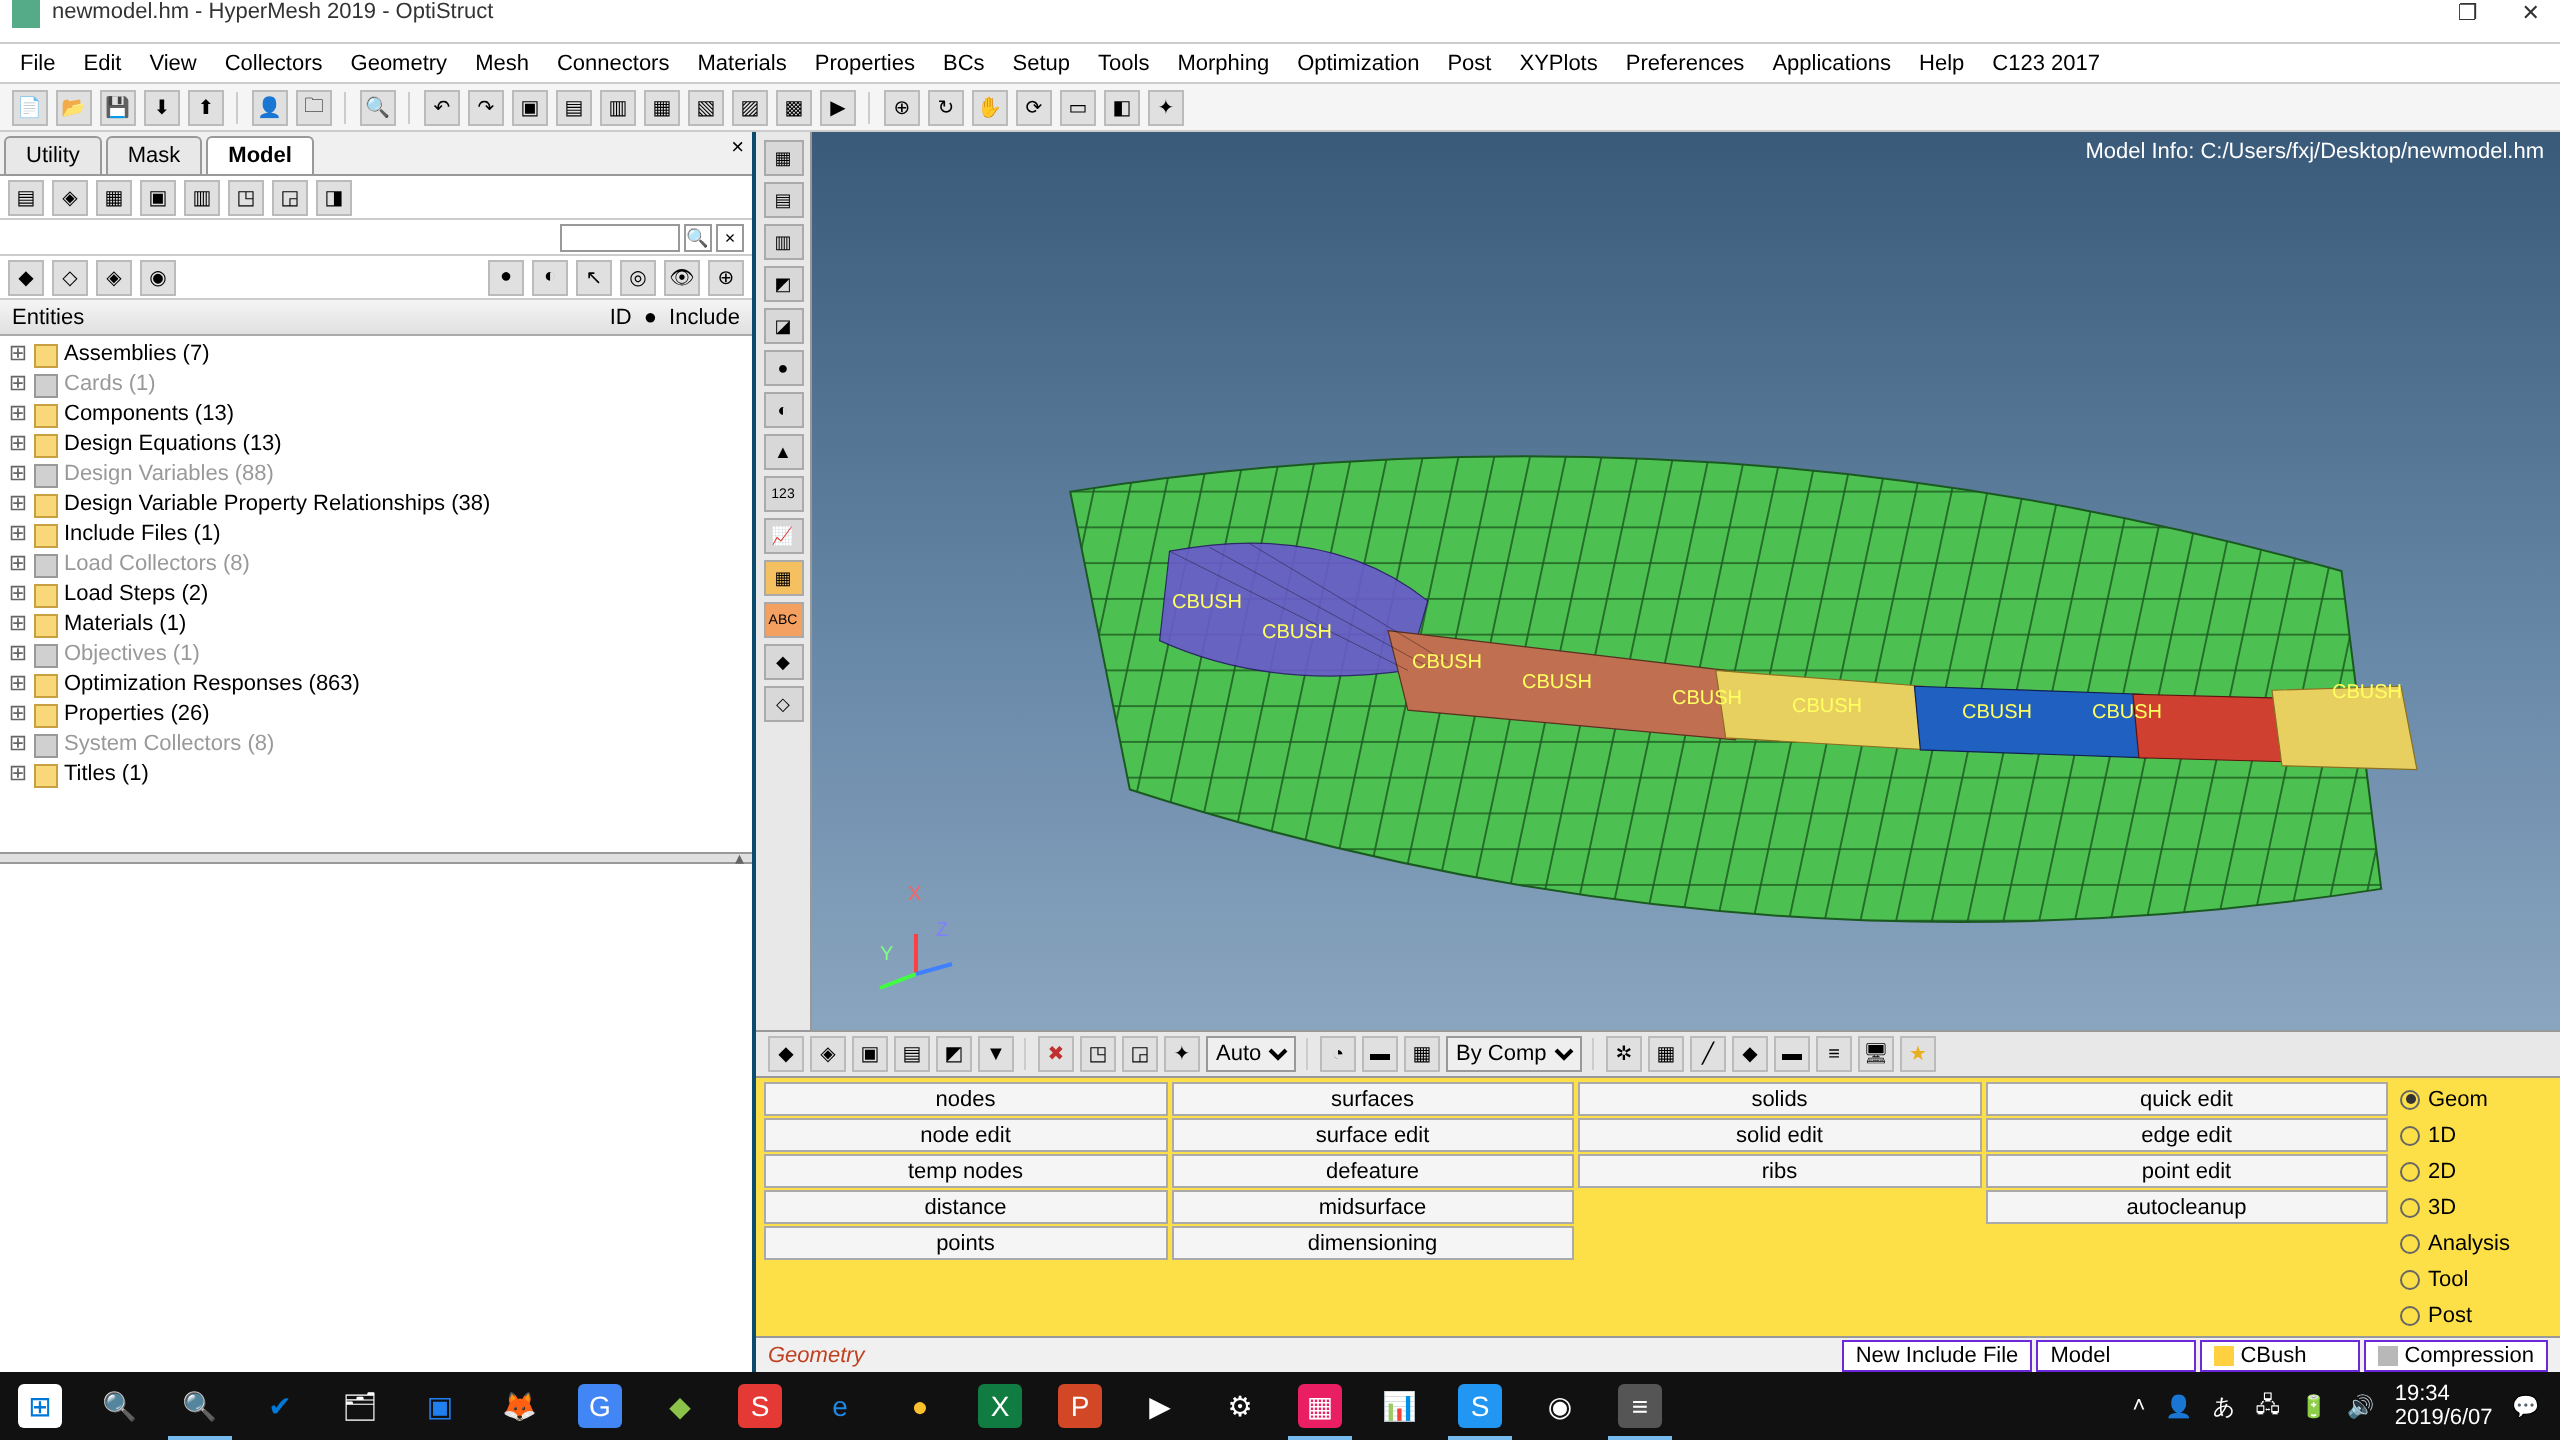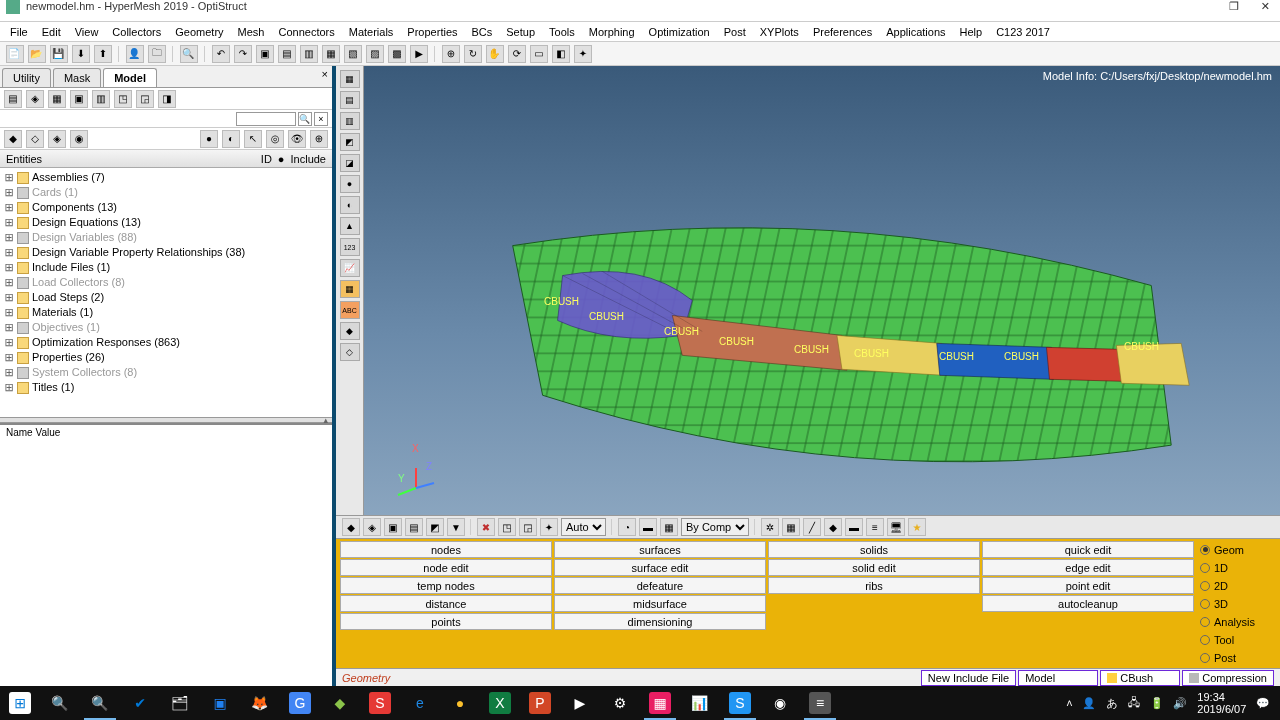--- a/index.html
+++ b/index.html
@@ -8,21 +8,21 @@
 .titlebar .icon { width: 14px; height: 14px; background: #5a8; margin-right: 6px; }
 .titlebar .title { flex: 1; color: #333; }
 .titlebar .winbtns { display: flex; gap: 14px; color: #333; }
 .winbtn { cursor: pointer; padding: 0 4px; }
 .menubar { height: 20px; background: #fff; display: flex; align-items: center; padding: 0 4px; gap: 2px; border-bottom: 1px solid #ccc; }
 .menubar span { padding: 2px 6px; cursor: pointer; }
 .toolbar1 { height: 24px; background: #f5f5f5; display: flex; align-items: center; padding: 0 6px; gap: 4px; border-bottom: 1px solid #ccc; }
 .tbtn { width: 18px; height: 18px; background: #e0e0e0; border: 1px solid #bbb; display: inline-flex; align-items: center; justify-content: center; font-size: 10px; cursor: pointer; }
 .tbsep { width: 2px; height: 16px; border-left: 1px solid #ccc; margin: 0 2px; }
 .main-area { flex: 1; display: flex; overflow: hidden; }
-.left-panel { width: 336px; background: #fff; display: flex; flex-direction: column; border-right: 4px solid #0c4a6e; position: relative; }
+.left-panel { width: 378px; background: #fff; display: flex; flex-direction: column; border-right: 2px solid #0c4a6e; position: relative; }
 .left-tabs { height: 22px; display: flex; align-items: flex-end; background: #f0f0f0; border-bottom: 1px solid #999; padding-left: 2px; position: relative; }
 .ltab { padding: 3px 10px; background: #e8e8e8; border: 1px solid #999; border-bottom: none; margin-right: 2px; border-radius: 3px 3px 0 0; cursor: pointer; }
 .ltab.active { background: #fff; font-weight: bold; }
 .closex { position: absolute; right: 4px; top: 2px; cursor: pointer; }
 .left-icons { height: 22px; display: flex; align-items: center; padding: 0 4px; gap: 4px; border-bottom: 1px solid #ccc; }
 .search-row { height: 18px; display: flex; align-items: center; padding: 0 4px; justify-content: flex-end; gap: 2px; border-bottom: 1px solid #ccc; }
 .search-row input { width: 60px; height: 14px; border: 1px solid #999; font-size: 10px; }
 .search-row .sbtn { width: 14px; height: 14px; border: 1px solid #999; display: flex; align-items: center; justify-content: center; cursor: pointer; font-size: 9px; }
 .left-icons2 { height: 22px; display: flex; align-items: center; padding: 0 4px; gap: 4px; border-bottom: 1px solid #ccc; justify-content: space-between; }
 .tree-header { height: 18px; background: linear-gradient(#f5f5f5,#e0e0e0); display: flex; align-items: center; padding: 0 6px; border-bottom: 1px solid #aaa; font-size: 10px; justify-content: space-between; }
@@ -44,21 +44,21 @@
 .viewport { flex: 1; background: linear-gradient(#3a5a7a 0%, #6a8aaa 60%, #8aa5bf 100%); position: relative; overflow: hidden; }
 .model-info { position: absolute; top: 4px; right: 8px; color: #fff; font-size: 11px; }
 .mesh-svg { position: absolute; inset: 0; width: 100%; height: 100%; }
 .cbush-label { position: absolute; color: #ffff60; font-size: 10px; font-family: sans-serif; }
 .axis { position: absolute; left: 42px; bottom: 10px; }
 .axis-x { position: absolute; color: #ff6060; font-size: 10px; left: 6px; top: -20px;}
 .axis-y { position: absolute; color: #80ff80; font-size: 10px; left: -8px; top: 10px;}
 .axis-z { position: absolute; color: #8080ff; font-size: 10px; left: 20px; top: -2px;}
 .btoolbar { height: 24px; background: #e8e8e8; display: flex; align-items: center; padding: 0 6px; gap: 3px; border-top: 1px solid #999; border-bottom: 1px solid #999; }
 .btoolbar select { height: 18px; font-size: 11px; border: 1px solid #999; }
-.panel-grid { background: #eab308; padding: 2px 4px; display: flex; gap: 2px; }
+.panel-grid { background: #fde047; padding: 2px 4px; display: flex; gap: 2px; }
 .pcol { display: flex; flex-direction: column; gap: 1px; flex: 1; }
 .pcell { height: 17px; background: #f5f5f5; border: 1px solid #aaa; display: flex; align-items: center; justify-content: center; cursor: pointer; font-size: 11px; }
 .pcell.empty { background: transparent; border: 1px solid transparent; }
 .radio-col { width: 80px; display: flex; flex-direction: column; gap: 1px; padding-left: 4px; }
 .radio-row { height: 17px; display: flex; align-items: center; gap: 4px; font-size: 11px; cursor: pointer; }
 .radio { width: 10px; height: 10px; border: 1px solid #666; border-radius: 50%; display: inline-flex; align-items: center; justify-content: center; }
 .radio.on::after { content: ''; width: 5px; height: 5px; background: #333; border-radius: 50%; }
 .statusbar { height: 18px; background: #f0f0f0; display: flex; align-items: center; padding: 0 6px; border-top: 1px solid #999; font-size: 11px; }
 .statusbar .left { flex: 1; color: #c04020; font-style: italic; }
 .statusbar .cell { border: 1px solid #6d28d9; padding: 1px 6px; margin-left: 2px; background: #fff; display: flex; align-items: center; gap: 3px; min-width: 80px; }
@@ -256,21 +256,20 @@
           <span class="ticon folder-g"></span>
           <span>System Collectors (8)</span>
         </div>
         <div class="tree-item">
           <span class="exp">⊞</span>
           <span class="ticon folder"></span>
           <span>Titles (1)</span>
         </div>
       </div>
     <div class="resizer-h"></div>
-    <div class="name-value">Name Value</div>
     <div class="props-area"></div>
   </div>
 
   <div class="right-panel">
     <div class="viewport-row">
       <div class="vtoolbar">
         <span class="vtbtn">▦</span>
         <span class="vtbtn">▤</span>
         <span class="vtbtn">▥</span>
         <span class="vtbtn">◩</span>

